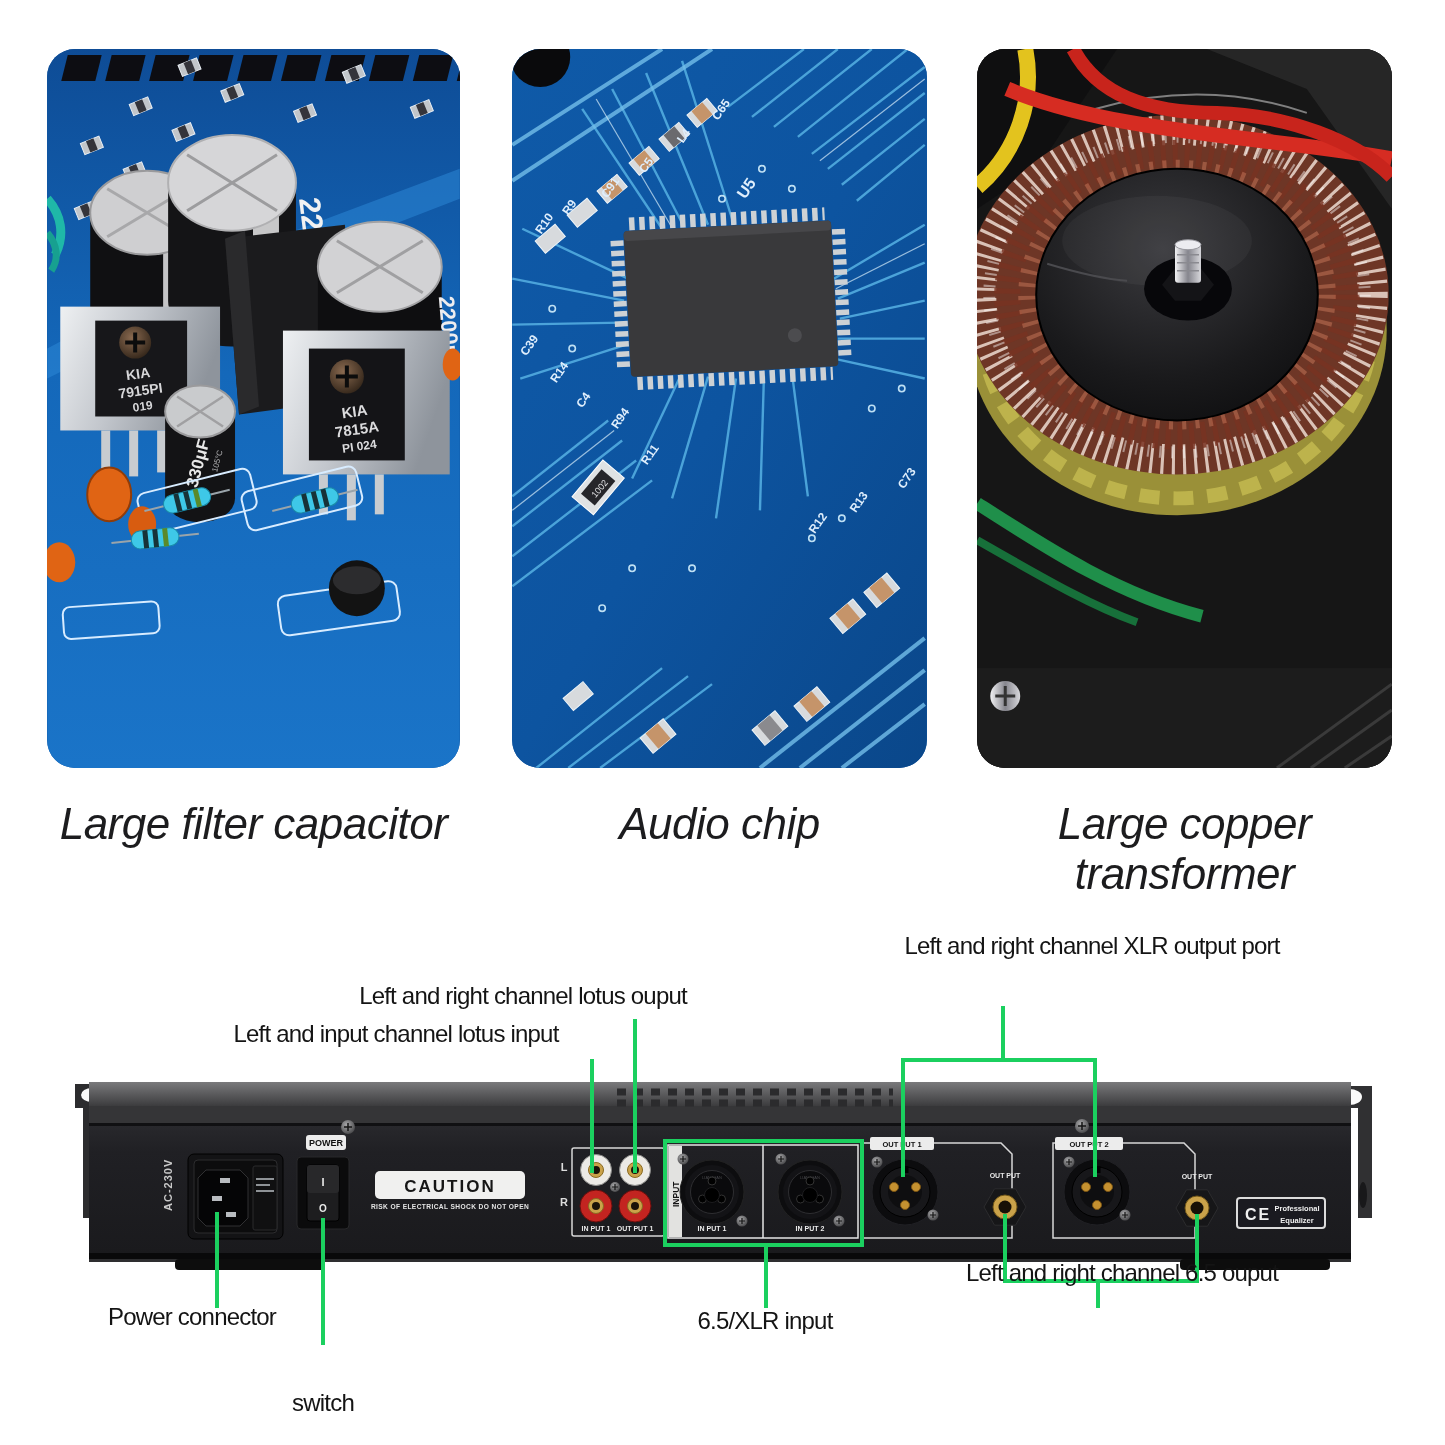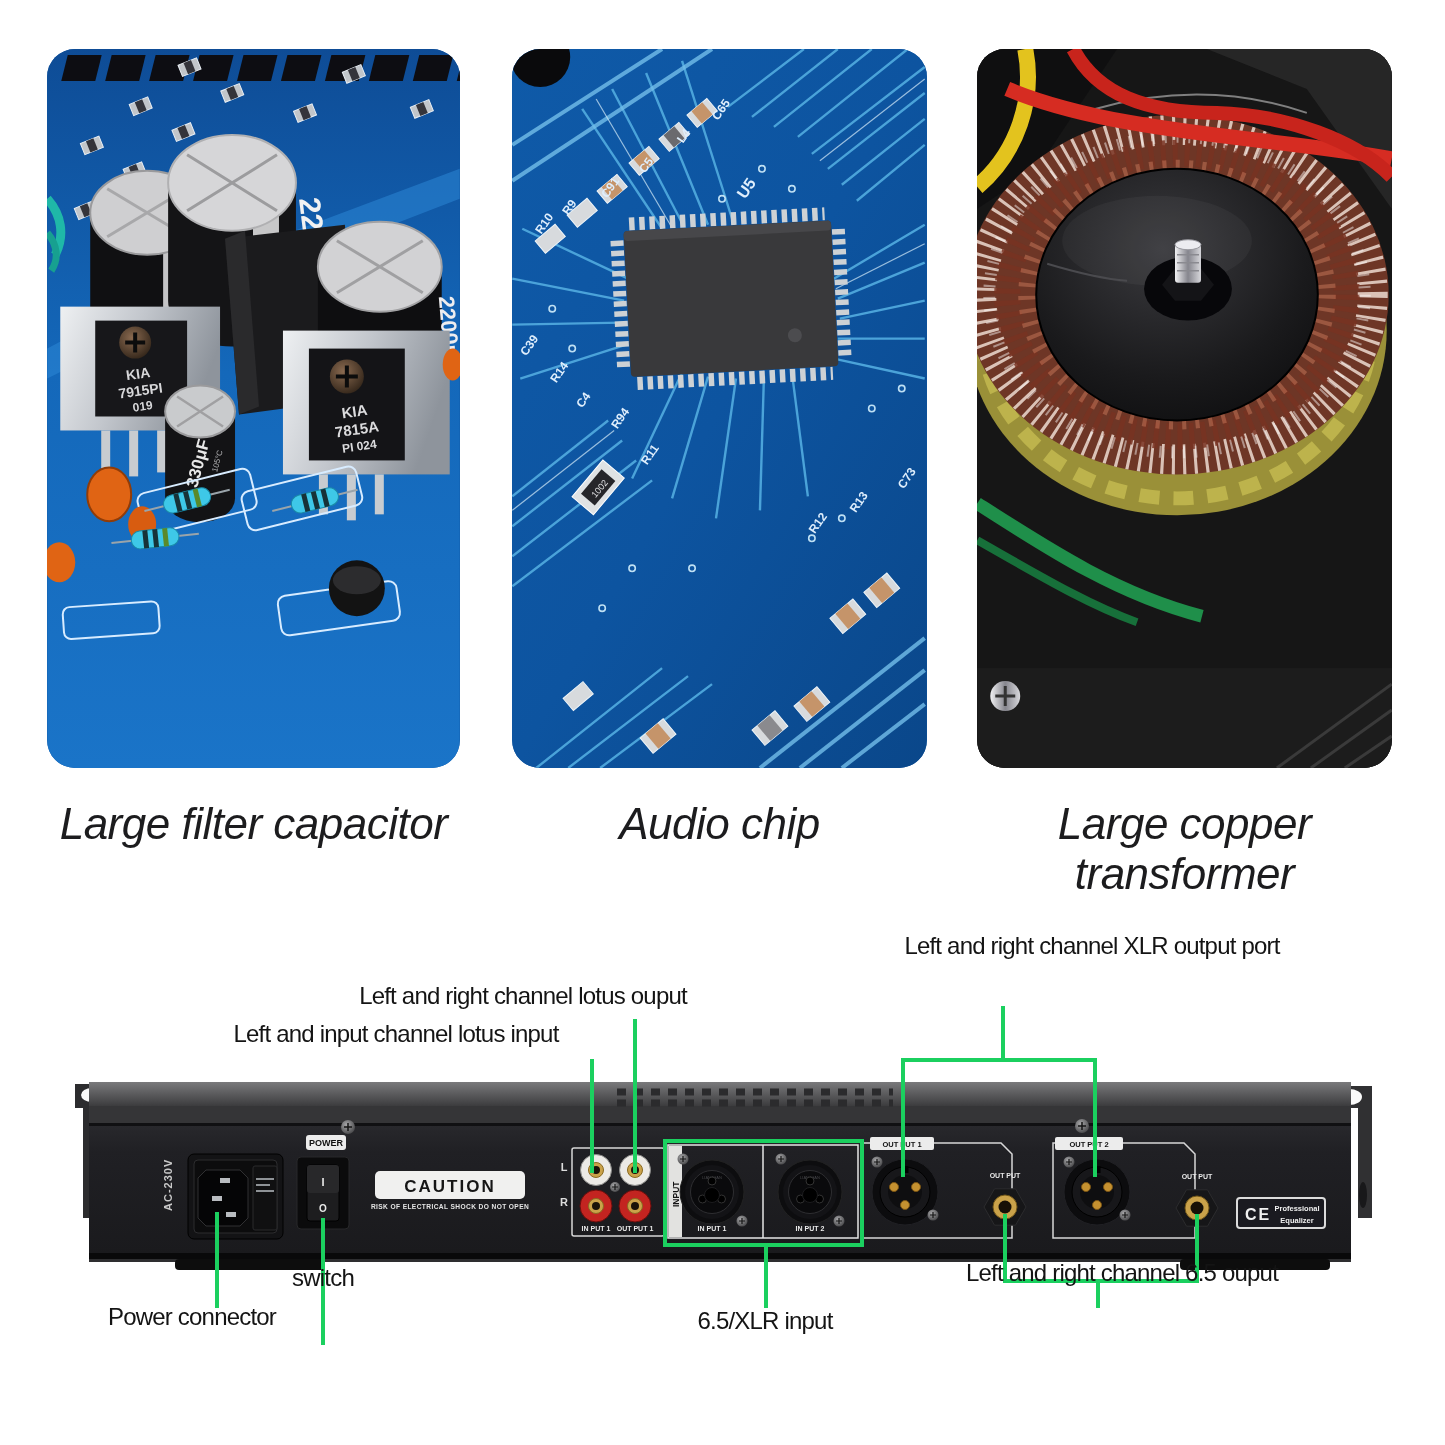--- a/index.html
+++ b/index.html
@@ -615,15 +615,15 @@
     <line x1="1098" y1="1281" x2="1098" y2="1308"></line>
     <line x1="217" y1="1212" x2="217" y2="1308"></line>
     <line x1="323" y1="1218" x2="323" y2="1345"></line>
   </g>
 </svg>
 
 <div class="ann" style="left:523px;top:982px">Left and right channel lotus ouput</div>
 <div class="ann" style="left:396px;top:1020px">Left and input channel lotus input</div>
 <div class="ann" style="left:1092px;top:932px">Left and right channel XLR output port</div>
 <div class="ann" style="left:192px;top:1303px">Power connector</div>
-<div class="ann" style="left:323px;top:1264px">switch</div>
+<div class="ann" style="left:323px;top:1389px">switch</div>
 <div class="ann" style="left:765px;top:1307px">6.5/XLR input</div>
 <div class="ann" style="left:1122px;top:1259px">Left and right channel 6.5 ouput</div>
 
 </body></html>

